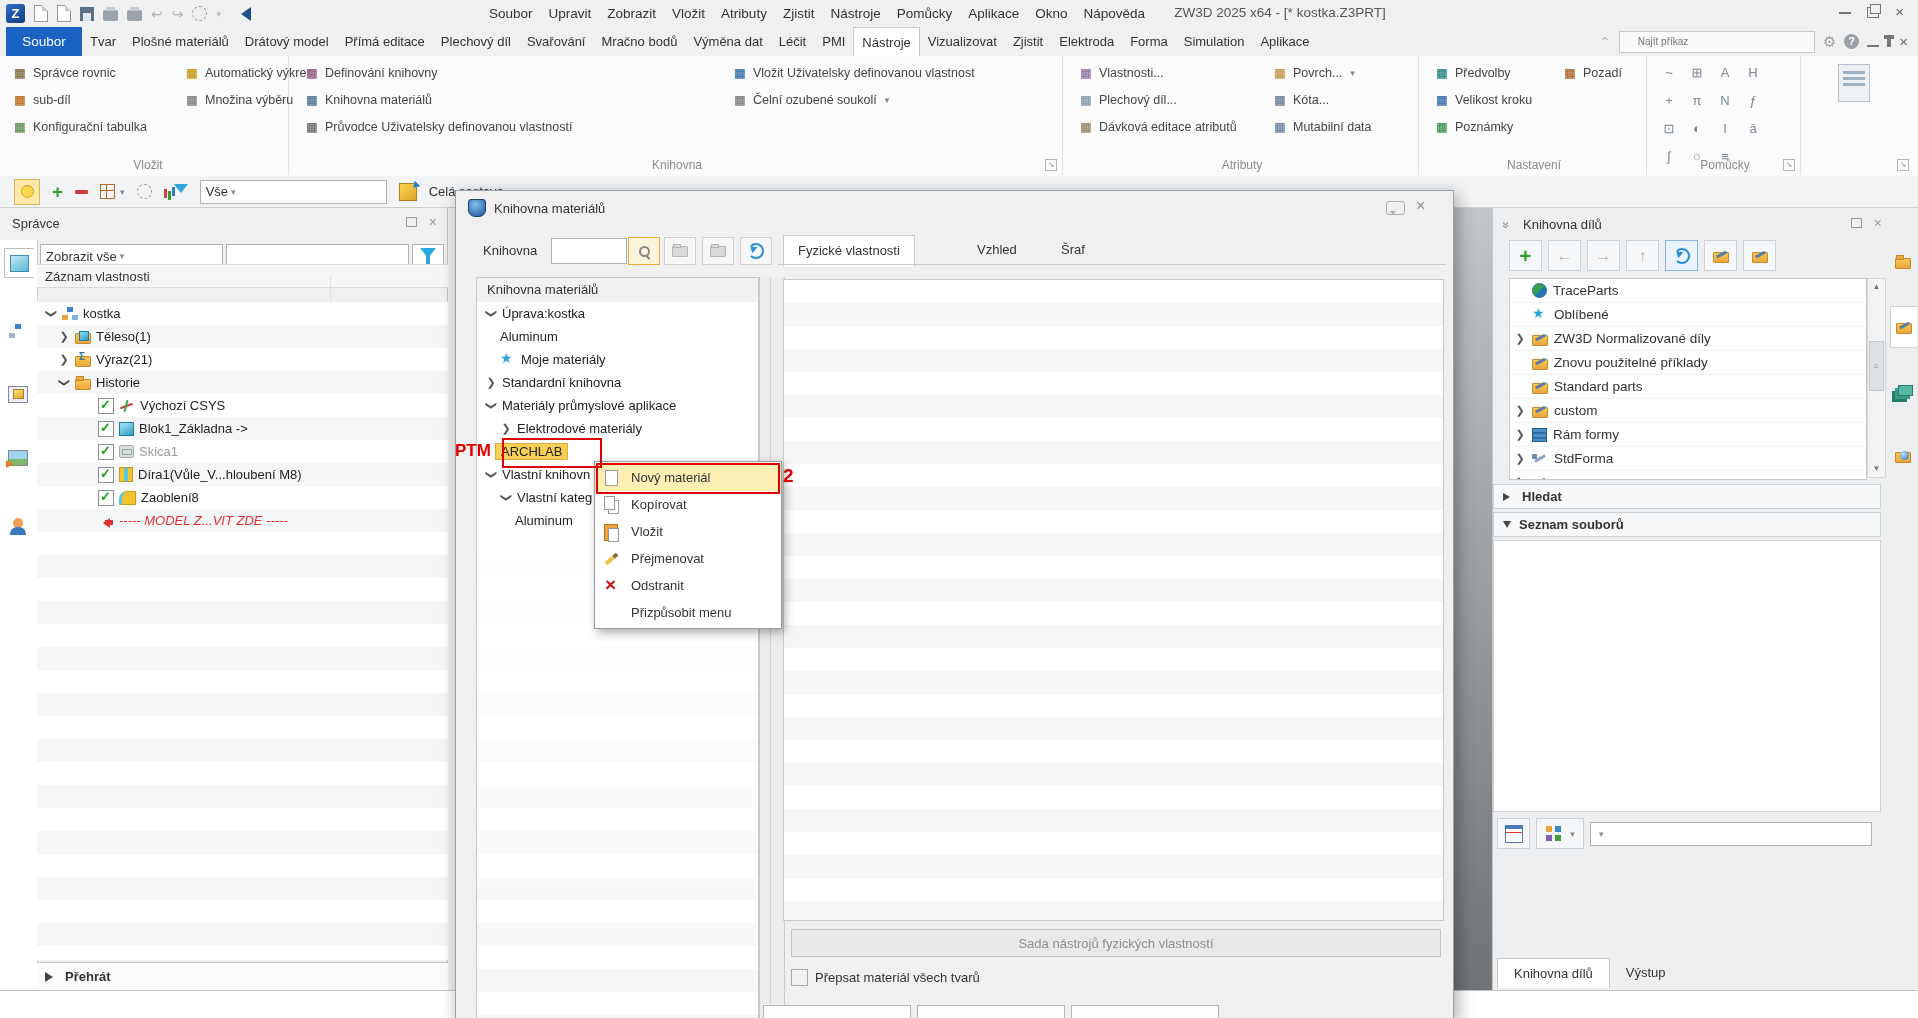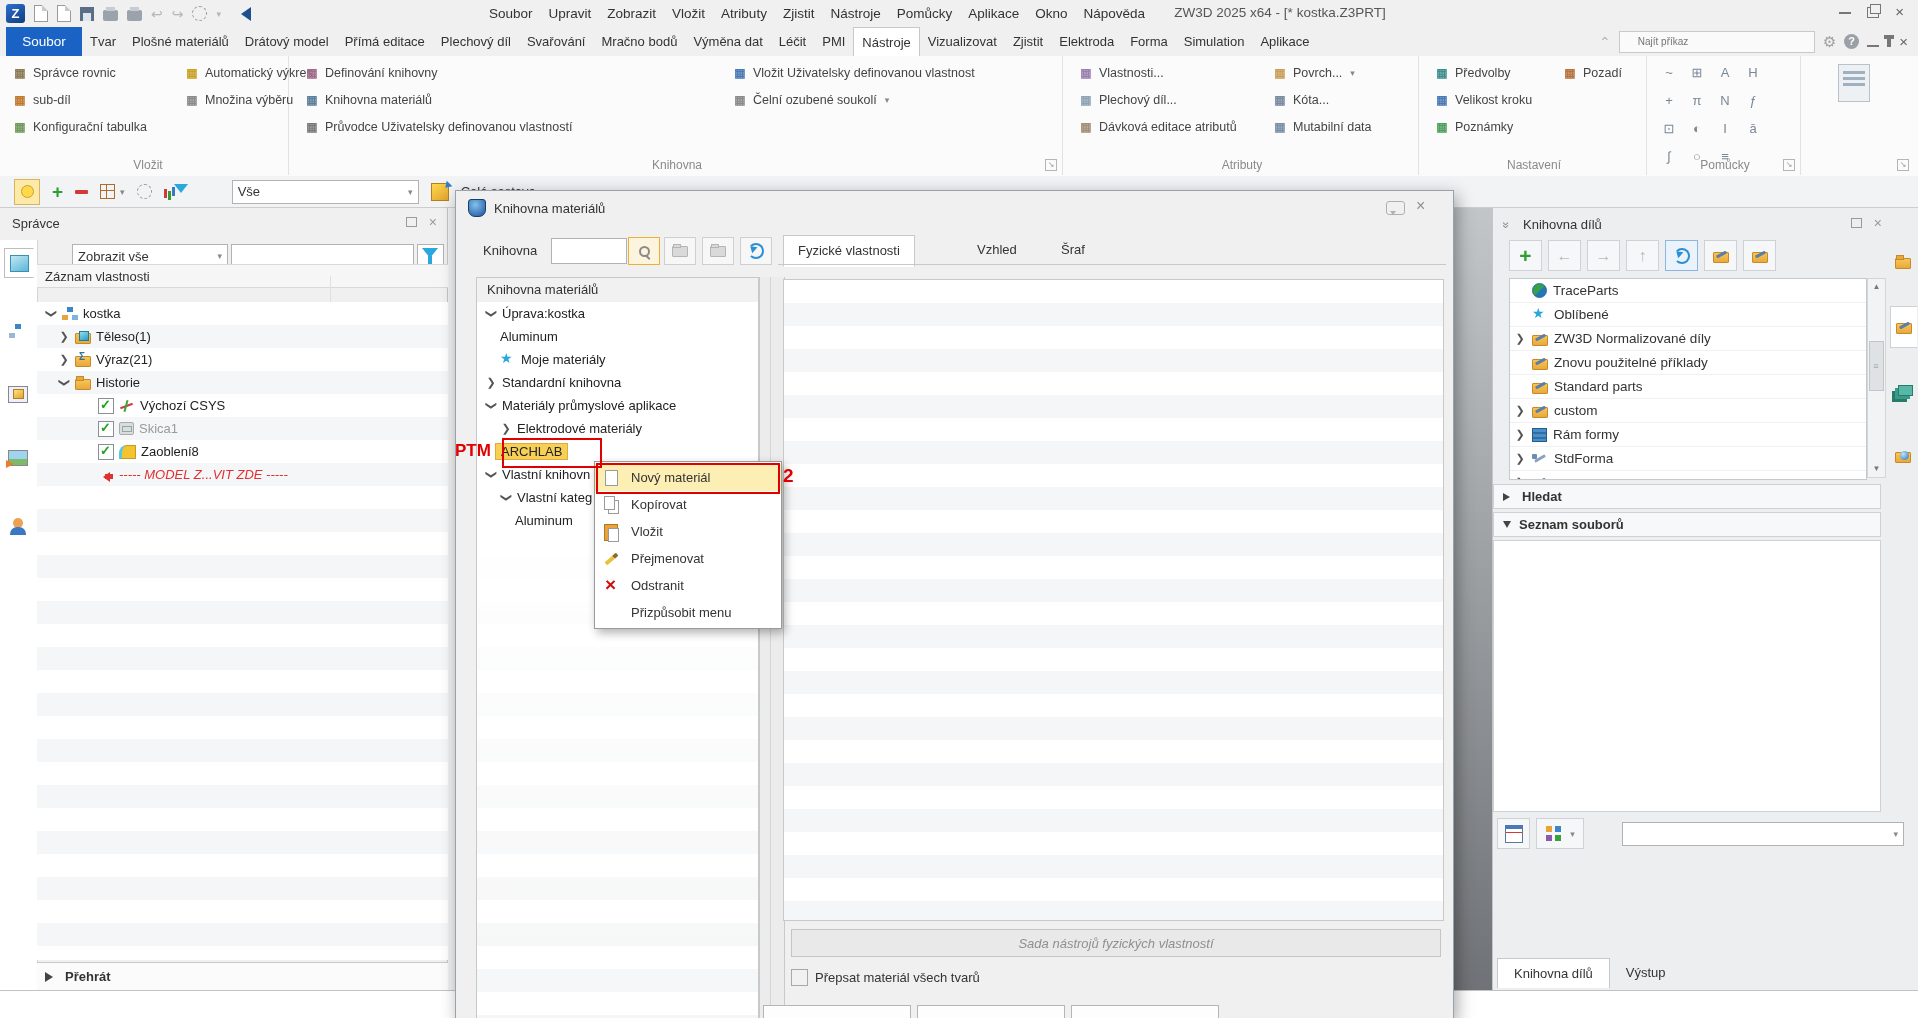--- a/index.html
+++ b/index.html
@@ -69,21 +69,21 @@
   .vb-bulb{width:11px;height:11px;border-radius:50%;background:#ffd84d;border:1px solid #c9a227;}
   .vb-plus{color:#2f9e2f;font-weight:bold;font-size:19px;line-height:19px;}
   .vb-minus{width:13px;height:4px;background:#d03a3a;border-radius:1px;}
   .vb-grid{width:13px;height:13px;border:1px solid #b06a2a;position:relative;}
   .vb-grid::after{content:"";position:absolute;left:5px;top:0;bottom:0;width:1px;background:#b06a2a;box-shadow:-5px 5px 0 6px transparent;}
   .vb-grid::before{content:"";position:absolute;top:5px;left:0;right:0;height:1px;background:#b06a2a;}
   .vb-circle{width:13px;height:13px;border:1px dashed #999;border-radius:50%;}
   .vb-chart{width:14px;height:14px;position:relative;}
   .vb-chart::before{content:"";position:absolute;left:0;bottom:1px;width:3px;height:9px;background:#d03a3a;box-shadow:4px 2px 0 #2f9e2f,8px -2px 0 #3a78c2;}
   .vb-funnel{width:0;height:0;border:7px solid transparent;border-top:9px solid #2aa7dc;margin-left:-4px;}
-  .combo{height:22px;background:#fff;border:1px solid #b2b2b2;display:flex;align-items:center;justify-content:space-between;padding:0 5px;font-size:13px;color:#333;margin-left:32px;}
+  .combo{height:22px;background:#fff;border:1px solid #b2b2b2;display:flex;align-items:center;justify-content:flex-start;padding:0 5px;font-size:13px;color:#333;}
   .combo .dd{font-size:9px;}
   .axis3d{width:16px;height:16px;background:linear-gradient(145deg,#ffd84d,#e0a32e);border:1px solid #b07f1f;position:relative;}
   .axis3d::after{content:"";position:absolute;right:-2px;top:-2px;border:4px solid transparent;border-top:6px solid #2a7fd4;transform:rotate(45deg);}
   
   .ptitle{font-size:13px;color:#333;}
   .pbtns{display:flex;gap:12px;align-items:center;}
   .mini-rest{width:9px;height:8px;border:1px solid #9a9a9a;}
   .mini-x{color:#9a9a9a;font-size:14px;line-height:12px;}
   .exp{display:inline-block;width:12px;color:#555;font-size:11px;flex:none;text-align:center;}
   .exp.open{transform:rotate(90deg);}
@@ -170,21 +170,21 @@
   #dlg-tree{position:absolute;left:20px;top:86px;width:283px;bottom:0;background:#fff;border:1px solid #c5c9cc;box-sizing:border-box;}
   #dlg-tree-header{height:24px;line-height:24px;background:#f1f1f1;border-bottom:1px solid #d5d5d5;padding-left:10px;}
   #dlg-tree-rows{position:absolute;left:0;top:24px;right:0;bottom:0;
      background:linear-gradient(#fff 0 230px, rgba(0,0,0,0)) , repeating-linear-gradient(180deg,#fff 0 23px,#f5f6f7 23px 46px);}
   .seltext{background:#f6cf55;border:1px solid #e3a93c;padding:0 5px;margin-left:-5px;}
   #dlg-split{position:absolute;left:303px;top:86px;width:24px;bottom:0;background:#ececec;border-left:1px solid #c9c9c9;border-right:1px solid #c9c9c9;}
   #dlg-split::after{content:"";position:absolute;left:10px;top:0;bottom:0;width:1px;background:#d5d5d5;}
   #dlg-list{position:absolute;left:327px;top:88px;width:661px;height:642px;border:1px solid #c9c9c9;box-sizing:border-box;
      background:repeating-linear-gradient(180deg,#fff 0 23px,#f5f6f7 23px 46px);}
   #dlg-toolkit{position:absolute;left:335px;top:738px;width:650px;height:28px;background:#e9e9e9;border:1px solid #c5c5c5;
-     color:#8f8f8f;text-align:center;line-height:28px;box-sizing:border-box;font-style:italic;}
+     color:#8f8f8f;text-align:center;line-height:28px;box-sizing:border-box;}
   #dlg-overwrite{position:absolute;left:335px;top:778px;display:flex;align-items:center;gap:7px;}
   .cb-empty{width:15px;height:15px;background:#f1f1f1;border:1px solid #a8a8a8;}
   .cutbtn{position:absolute;top:814px;width:146px;height:20px;background:#fdfdfd;border:1px solid #b5b5b5;}
   
   #ctxmenu{left:594px;top:461px;width:186px;background:#fff;border:1px solid #9a9a9a;box-shadow:3px 4px 9px rgba(0,0,0,.3);z-index:40;padding:2px 0;}
   .mitem{height:27px;display:flex;align-items:center;gap:9px;padding-left:7px;font-size:13px;color:#333;}
   .mitem.hl{background:#fdeeb4;}
   .mico{width:20px;height:18px;flex:none;position:relative;}
   .mi-newdoc::before{content:"";position:absolute;left:3px;top:1px;width:11px;height:14px;background:#fff;border:1px solid #9a9a9a;}
   .mi-copy::before{content:"";position:absolute;left:2px;top:0;width:9px;height:12px;background:#fff;border:1px solid #9a9a9a;box-shadow:4px 4px 0 -1px #fff,4px 4px 0 0 #9a9a9a;}
@@ -519,24 +519,34 @@
         <div class="trow" style="padding-left: 21px;">
           <span class="exp open">❯</span>
           <span class="tic tic-folder"></span>
           <span class="lbl">Historie</span>
         </div>
         <div class="trow" style="padding-left: 61px;">
           <span class="cb"></span>
           <span class="tic tic-csys"></span>
           <span class="lbl">Výchozí CSYS</span>
         </div>
+        <div class="trow" style="padding-left: 61px;">
+          <span class="cb"></span>
+          <span class="tic tic-cube"></span>
+          <span class="lbl">Blok1_Základna -&gt;</span>
+        </div>
         <div class="trow dim" style="padding-left: 61px;">
           <span class="cb"></span>
           <span class="tic tic-sketch"></span>
           <span class="lbl">Skica1</span>
+        </div>
+        <div class="trow" style="padding-left: 61px;">
+          <span class="cb"></span>
+          <span class="tic tic-hole"></span>
+          <span class="lbl">Díra1(Vůle_V...hloubení M8)</span>
         </div>
         <div class="trow" style="padding-left: 61px;">
           <span class="cb"></span>
           <span class="tic tic-fillet"></span>
           <span class="lbl">Zaoblení8</span>
         </div>
         <div class="trow red" style="padding-left: 61px;">
           <span class="tic tic-redarrow"></span>
           <span class="lbl">----- MODEL Z...VIT ZDE -----</span>
         </div>

